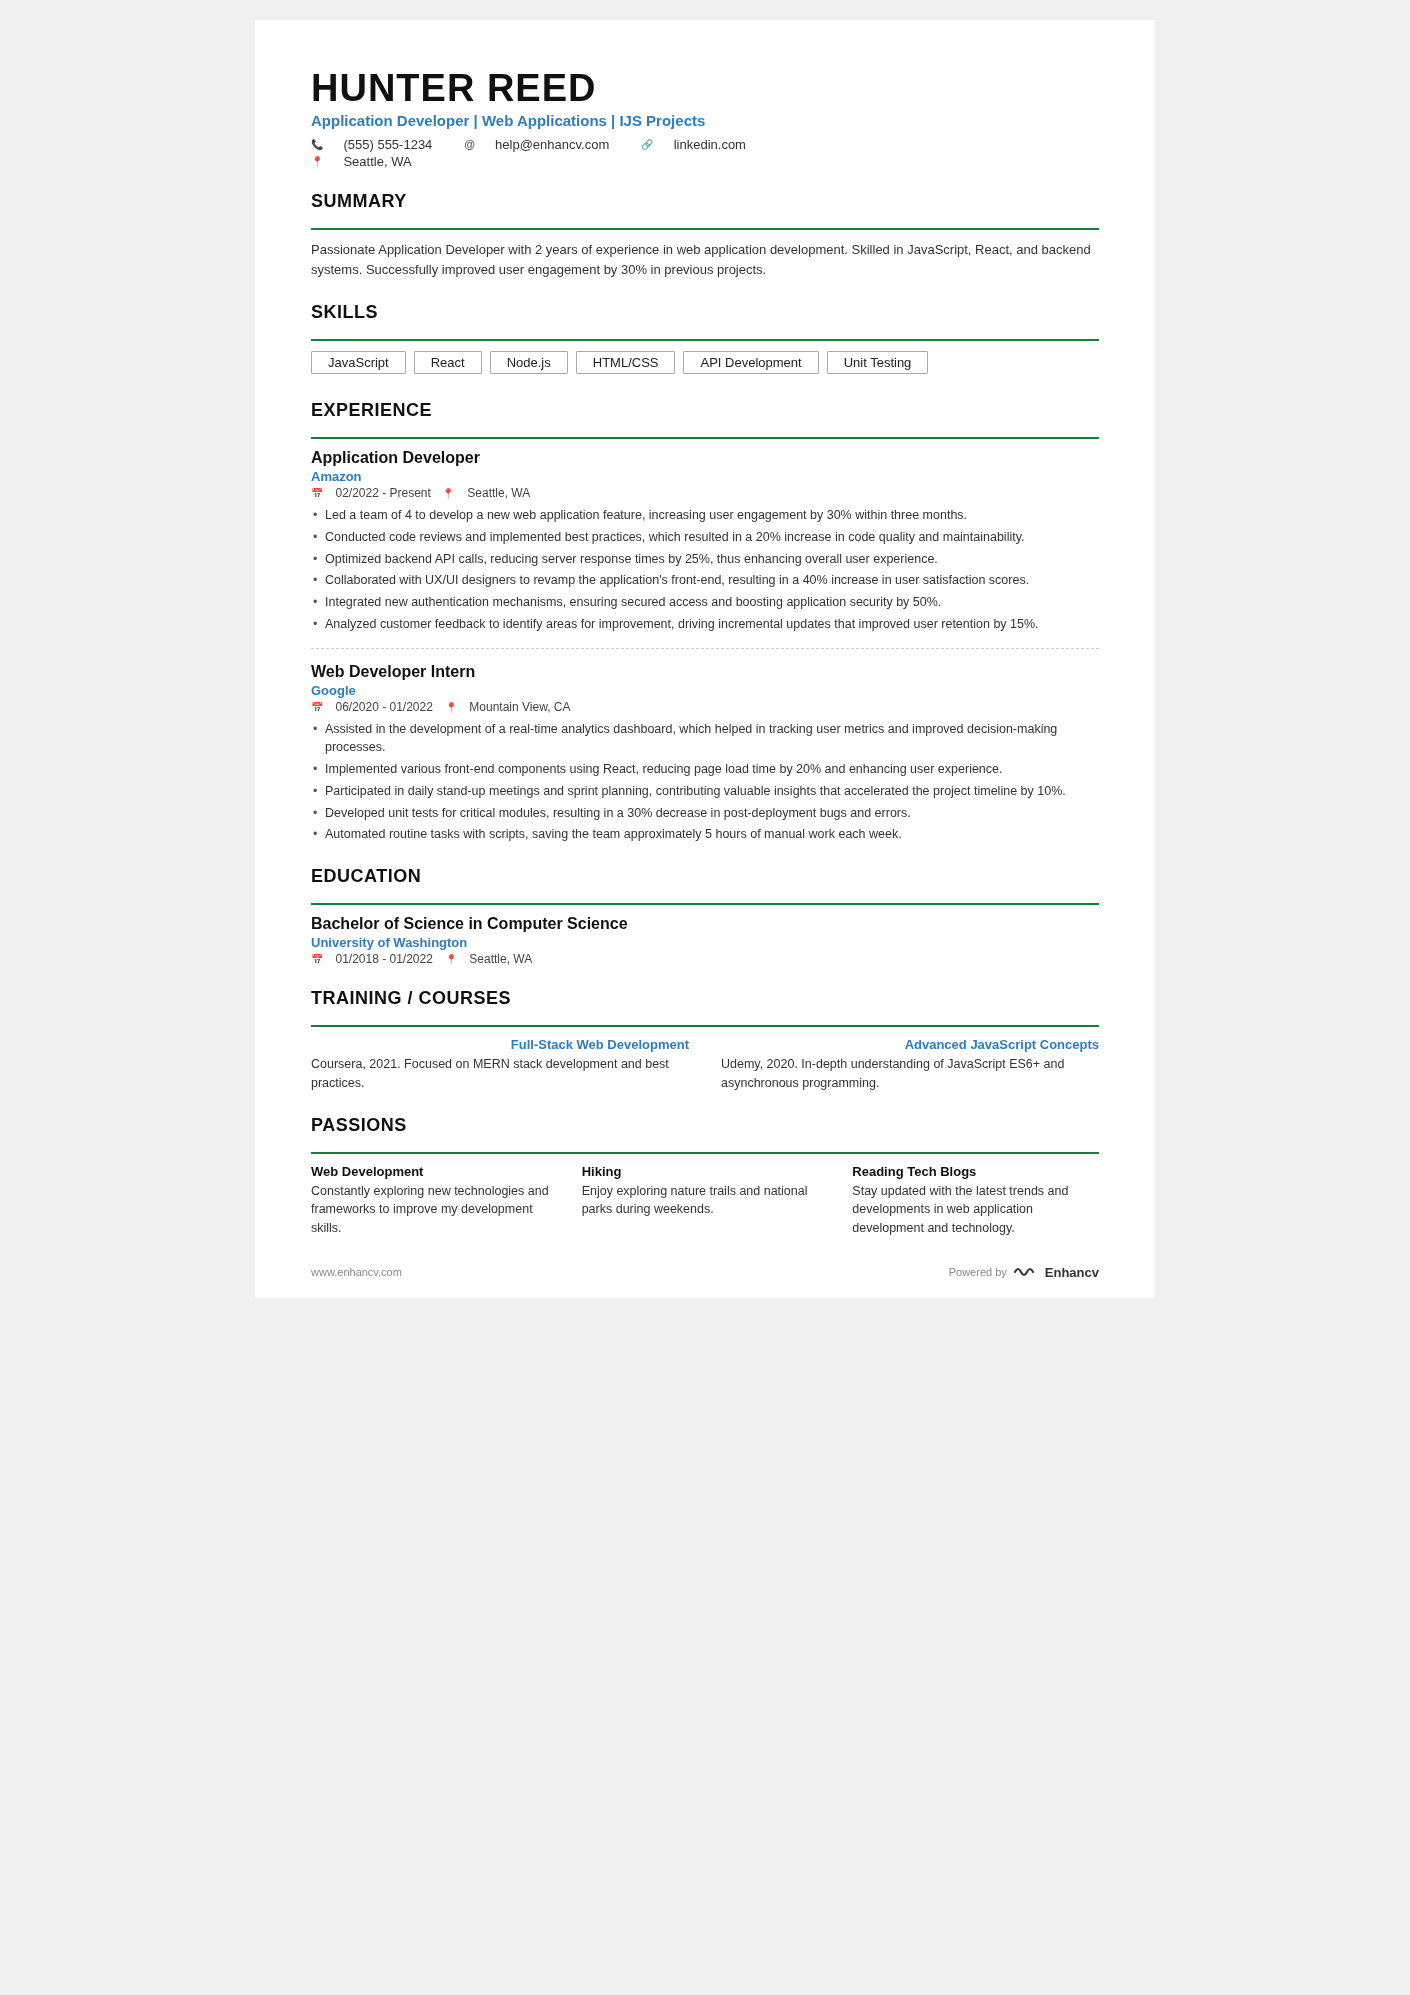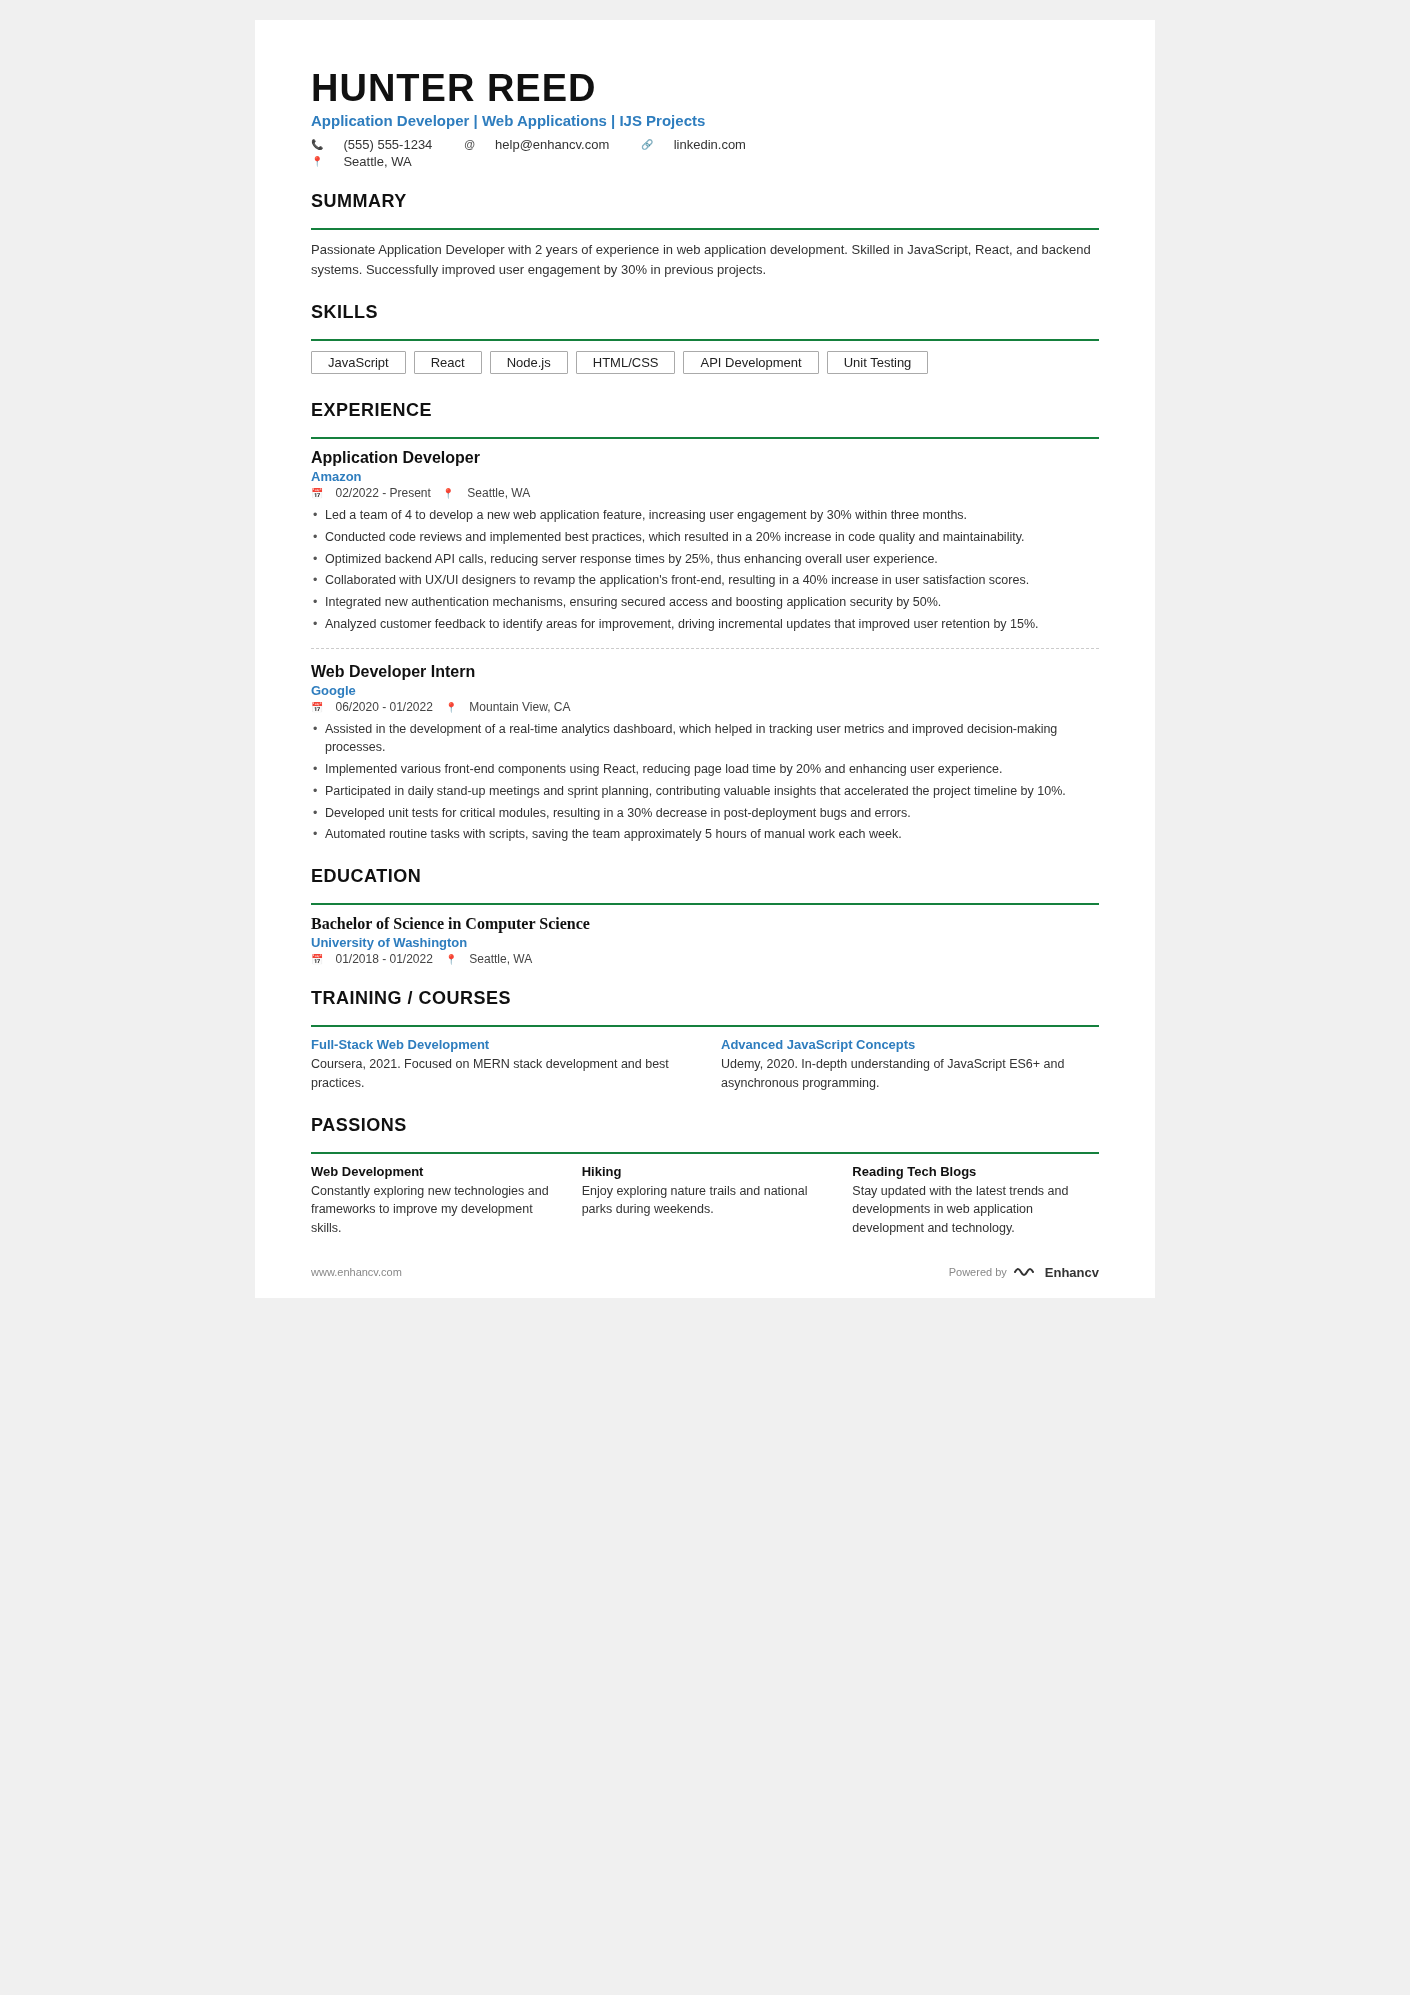--- a/index.html
+++ b/index.html
@@ -131,21 +131,20 @@
     .experience-divider {
       border: none;
       border-top: 1px dashed #ccc;
       margin: 14px 0;
     }
     .edu-title {
       font-size: 16px;
       font-weight: 700;
       color: #111;
       margin-bottom: 2px;
-      font-family: Liberation Serif, serif;
     }
     .edu-school {
       font-size: 13px;
       font-weight: 700;
       color: #2E7DBE;
       margin-bottom: 2px;
     }
     .edu-meta {
       font-size: 12px;
       color: #444;
@@ -156,20 +155,21 @@
     .training-grid {
       display: grid;
       grid-template-columns: 1fr 1fr;
       gap: 16px 32px;
     }
     .training-item-title {
       font-size: 13px;
       font-weight: 700;
       color: #2E7DBE;
       margin-bottom: 3px;
+      text-align: right;
     }
     .training-item-desc {
       font-size: 12.5px;
       color: #333;
       line-height: 1.5;
     }
     .passions-grid {
       display: grid;
       grid-template-columns: 1fr 1fr 1fr;
       gap: 12px 24px;

